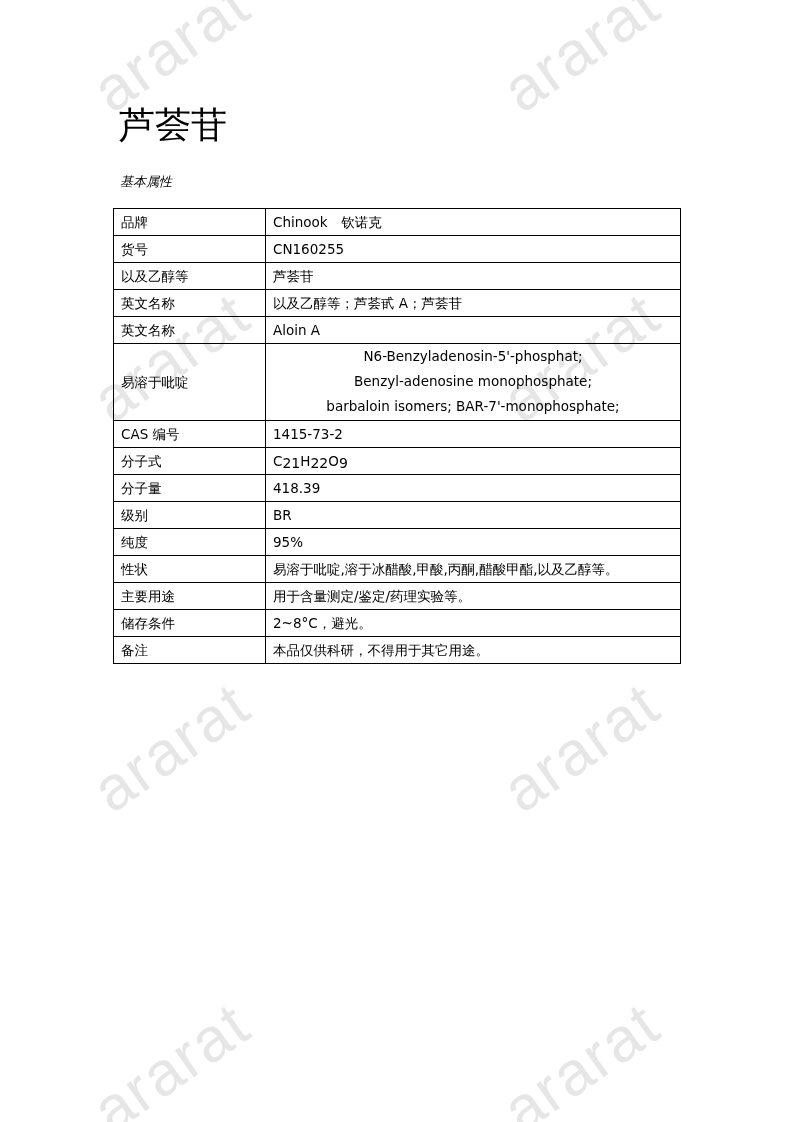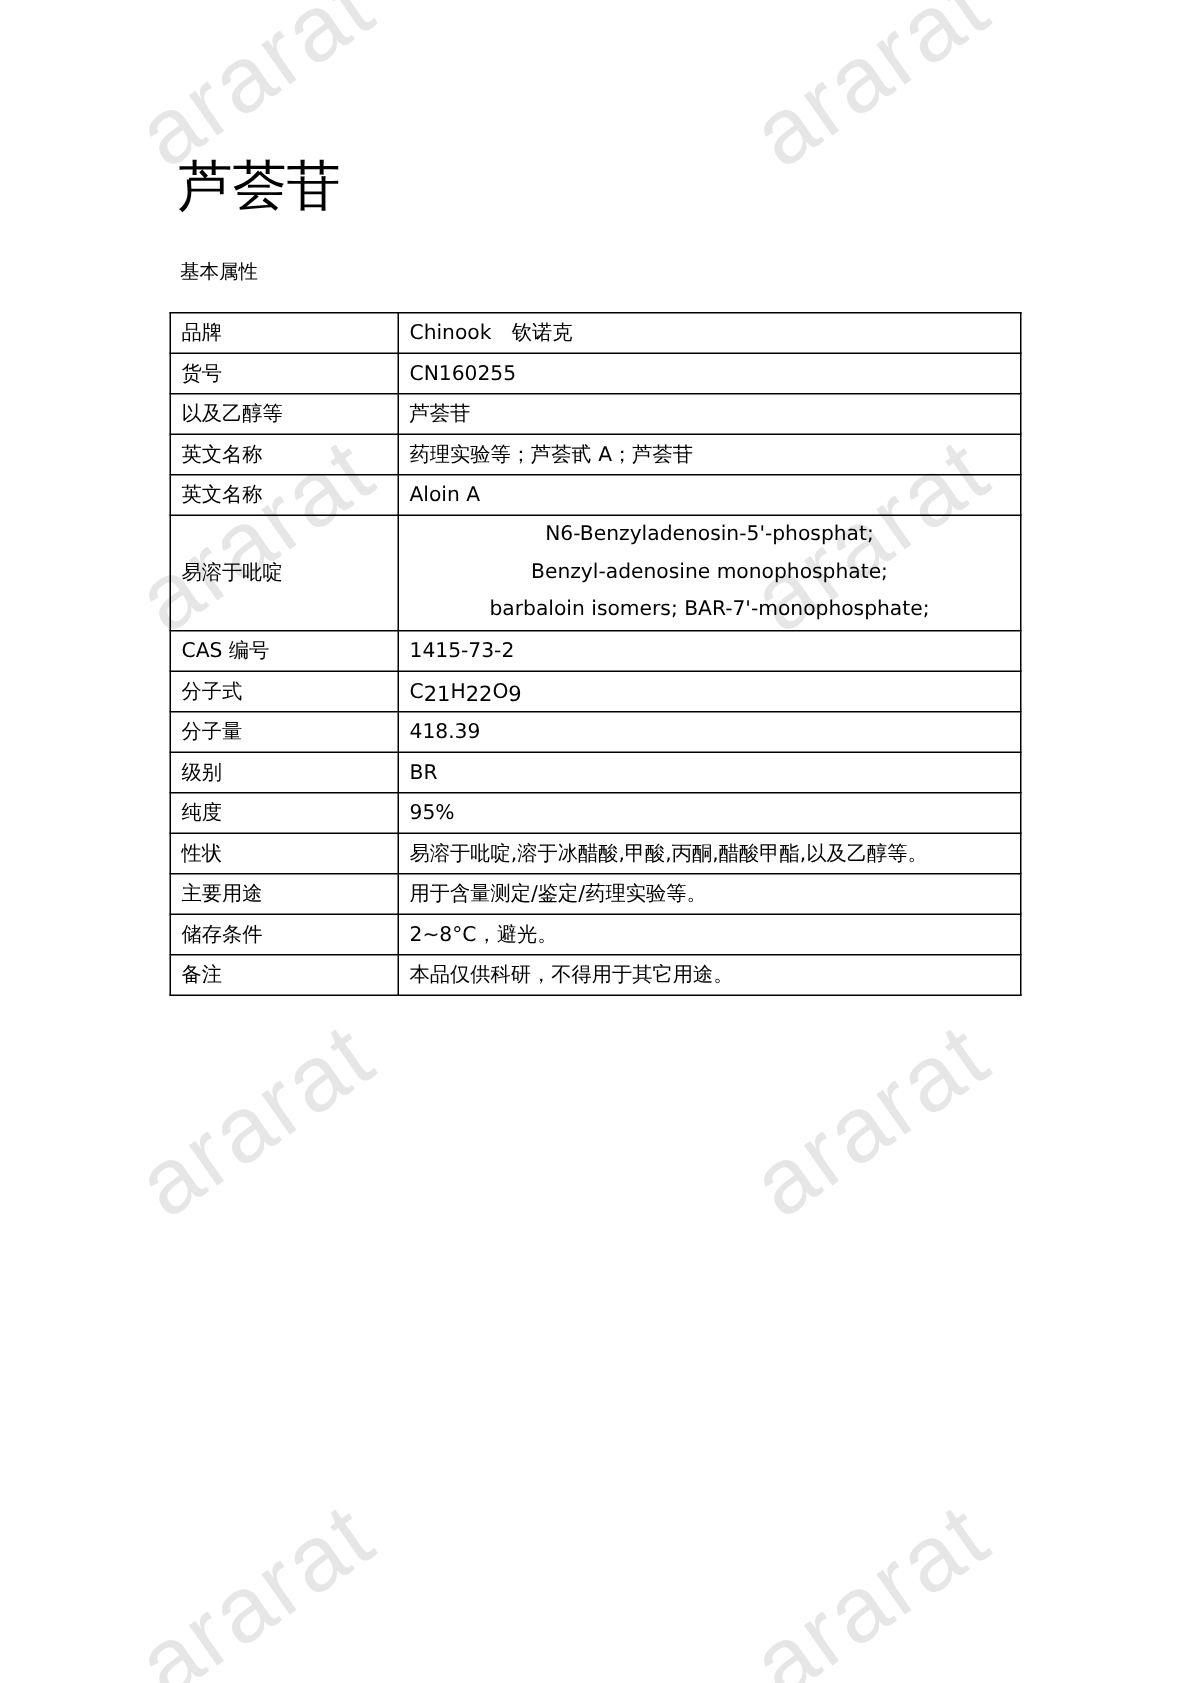--- a/index.html
+++ b/index.html
@@ -1,21 +1,21 @@
 <!DOCTYPE html>
 <html><head>
 <meta charset="utf-8">
 <style>
   html, body { margin:0; padding:0; }
   body { width:793px; height:1122px; background:#ffffff; position:relative; overflow:hidden;
          font-family:"DejaVu Sans", "Liberation Sans", sans-serif; color:#000; }
   .wm { position:absolute; font-family:"Liberation Sans", sans-serif; font-size:62px; color:#e6e6e6;
         transform:rotate(-35deg); transform-origin:left bottom; letter-spacing:2px; z-index:0; white-space:nowrap; }
   .title { position:absolute; left:119px; top:103px; font-size:36px; line-height:44px; z-index:1; font-weight:normal; margin:0; }
-  .subtitle { position:absolute; left:120px; top:172px; font-size:13px; line-height:20px; z-index:1; }
+  .subtitle { position:absolute; left:120px; top:172px; font-size:13px; line-height:20px; z-index:1;font-style:italic; }
   table.props { position:absolute; left:113px; top:208px; width:568px; border-collapse:collapse; z-index:1; font-size:13.5px; }
   table.props td { border:1.2px solid #000; padding:0 7px; height:26px; line-height:26px; vertical-align:middle; background:transparent; }
   table.props td.k { width:137px; }
   table.props td.v div { line-height:25px;text-align:center; }
   sub { font-size:14px; vertical-align:-2px; line-height:0; }
 </style>
 </head>
 <body>
 
 <div class="wm" style="left:120px; top:55px;">ararat</div>
@@ -39,21 +39,21 @@
     <tr>
         <td class="k">货号</td>
         <td class="v">CN160255</td>
       </tr>
     <tr>
         <td class="k">以及乙醇等</td>
         <td class="v">芦荟苷</td>
       </tr>
     <tr>
         <td class="k">英文名称</td>
-        <td class="v">药理实验等；芦荟甙 A；芦荟苷</td>
+        <td class="v">以及乙醇等；芦荟甙 A；芦荟苷</td>
       </tr>
     <tr>
         <td class="k">英文名称</td>
         <td class="v">Aloin A</td>
       </tr>
     <tr>
       <td class="k">易溶于吡啶</td>
       <td class="v" style="padding-top:0;padding-bottom:1px;">
         <div>N6-Benzyladenosin-5'-phosphat;</div>
         <div>Benzyl-adenosine monophosphate;</div>

